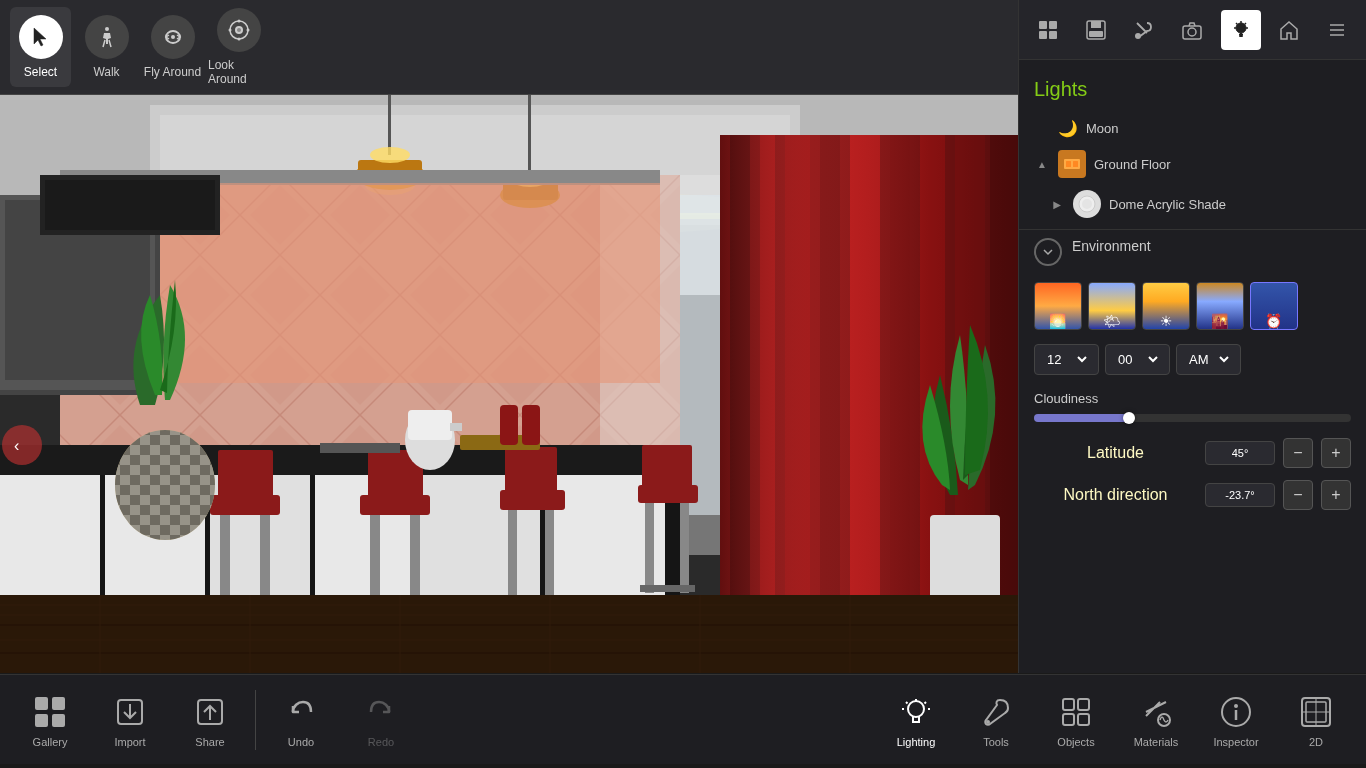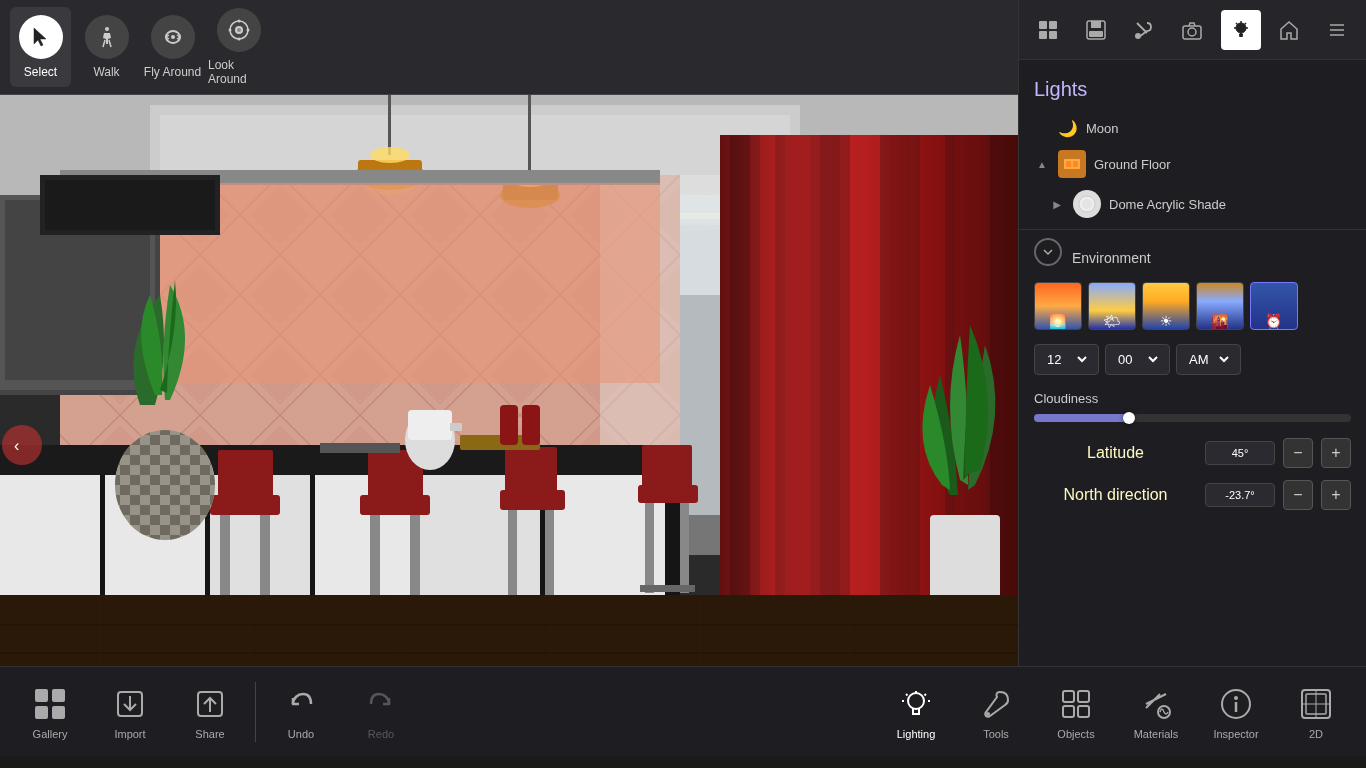--- a/index.html
+++ b/index.html
@@ -62,21 +62,21 @@
       top: 95px; left: 0;
       width: 1018px;
       height: 578px;
       overflow: hidden;
       background: #2a2a2a;
     }
 
     
     #bottom-toolbar {
       position: absolute;
-      bottom: 12px; left: 0;
+      bottom: 4px; left: 0;
       width: 1366px;
       height: 90px;
       background: #1e1e22;
       display: flex;
       align-items: center;
       padding: 0 10px;
       z-index: 10;
       border-top: 1px solid #333;
     }
     .bottom-btn {
@@ -157,21 +157,21 @@
       padding: 10px 0;
     }
     #panel-content::-webkit-scrollbar { width: 4px; }
     #panel-content::-webkit-scrollbar-track { background: #1e1e22; }
     #panel-content::-webkit-scrollbar-thumb { background: #444; border-radius: 2px; }
 
     .section-title {
       font-size: 20px;
       font-weight: 500;
       padding: 8px 15px 12px;
-      color: #c4b5fd;
+      color: #84cc16;
     }
 
     
     .tree-item {
       display: flex;
       align-items: center;
       padding: 6px 15px;
       cursor: pointer;
       gap: 8px;
       font-size: 13px;
@@ -198,21 +198,21 @@
       align-items: center;
       justify-content: center;
       font-size: 10px;
       color: #888;
     }
     .indent-1 { padding-left: 30px; }
 
     
     .env-header {
       display: flex;
-      align-items: flex-end;
+      align-items: flex-start;
       padding: 8px 15px;
       cursor: pointer;
       gap: 10px;
       font-size: 14px;
       color: #ccc;
       border-top: 1px solid #333;
       margin-top: 5px;
     }
     .env-chevron {
       width: 28px;

